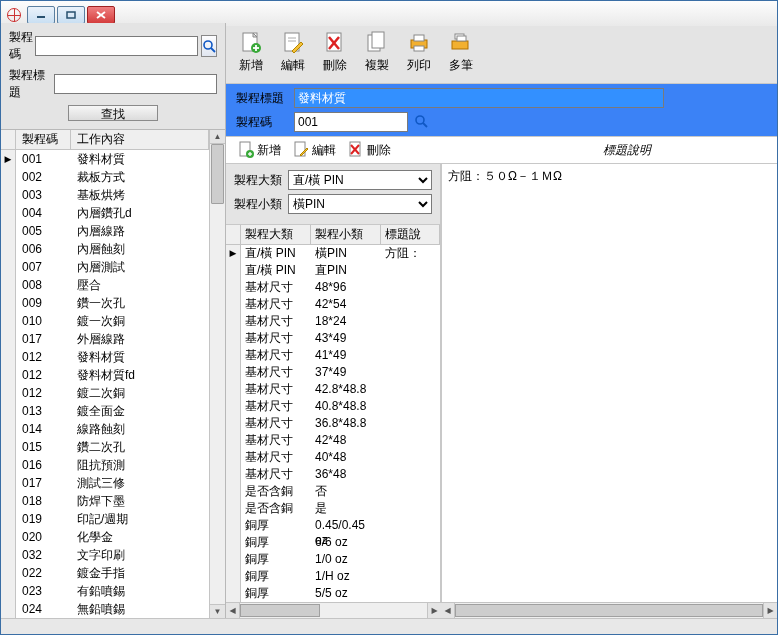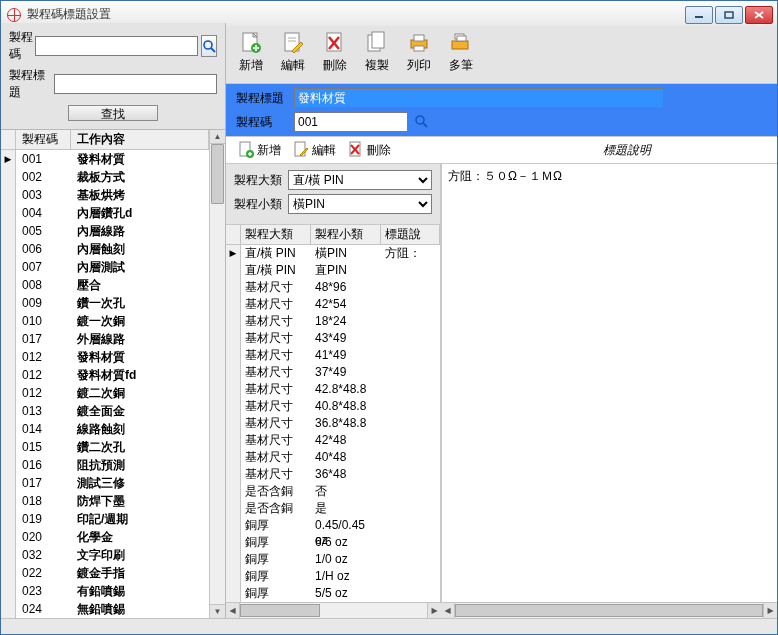--- a/index.html
+++ b/index.html
@@ -23,21 +23,21 @@
 .srow input { flex:1; height:20px; border:1px solid #7a7a7a; padding:0 3px; background:#fff; }
 .magbtn { width:22px; height:22px; border:1px solid #888; margin-left:3px; background:linear-gradient(#fdfdff,#e0e6f0); display:flex; align-items:center; justify-content:center; cursor:pointer; }
 .findbtn { display:block; margin:2px auto 6px auto; width:90px; height:16px; border:1px solid #8a8a8a; background:linear-gradient(#f6f6f6,#dcdcdc); cursor:pointer; }
 .leftgrid { flex:1; background:#fff; border-top:1px solid #b8b8b8; overflow:hidden; display:flex; }
 .gridtable { flex:1; overflow:hidden; }
 .gridhead { display:flex; background:#efefef; border-bottom:1px solid #c4c4c4; }
 .gridhead div, .gridbody .row div { padding:1px 6px; }
 .gridhead div { border-right:1px solid #c4c4c4; }
 .col-rowhdr { width:15px; padding:0 !important; background:#efefef; border-right:1px solid #c4c4c4; display:flex; align-items:center; justify-content:center; }
 .col1 { width:55px; }
-.col2 { flex:1;font-weight:bold; }
+.col2 { flex:1; }
 .gridbody { overflow-y:auto; height: calc(100% - 18px); }
 .gridbody .row { display:flex; height:18px; line-height:16px; }
 .row.sel .col1, .row.sel .col2 { background:#fff; }
 .rowptr { font-size:9px; color:#000; }
 .vscroll { width:16px; background:#efefef; border-left:1px solid #c4c4c4; position:relative; }
 .vscroll .thumb { position:absolute; left:1px; right:1px; top:14px; height:60px; background:#cdcdcd; border:1px solid #a0a0a0; border-radius:1px; }
 .vscroll .arr { position:absolute; left:0; right:0; height:14px; background:#e4e4e4; display:flex; align-items:center; justify-content:center; font-size:8px; color:#555; }
 .vscroll .arr.top{ top:0; border-bottom:1px solid #c4c4c4;} .vscroll .arr.bot{ bottom:0; border-top:1px solid #c4c4c4;}
 .right { flex:1; display:flex; flex-direction:column; background:#3b82f6; min-width:0; }
 .toolbar { height:58px; background:#e4e4e4; padding:4px 8px 0 8px; display:flex; gap:8px; border-bottom:1px solid #c8c8c8; }
@@ -74,21 +74,20 @@
 .bottombar { display:flex; }
 .bottombar .hscroll { flex:1; }
 .statusbar { height:16px; background:#e8e8e8; border-top:1px solid #c4c4c4; }
 </style>
 </head>
 <body>
 
 <div class="window">
   <div class="titlebar">
     <span class="appicon"></span>
-    <span class="title">製程碼標題設置</span>
     <div class="winbtns">
       <div class="winbtn">
           <svg width="10" height="8">
             <line x1="1" y1="6" x2="9" y2="6" stroke="#27506e" stroke-width="2"></line>
           </svg>
         </div>
       <div class="winbtn">
           <svg width="10" height="8">
             <rect x="1" y="1" width="8" height="6" fill="none" stroke="#27506e" stroke-width="1.5"></rect>
           </svg>

